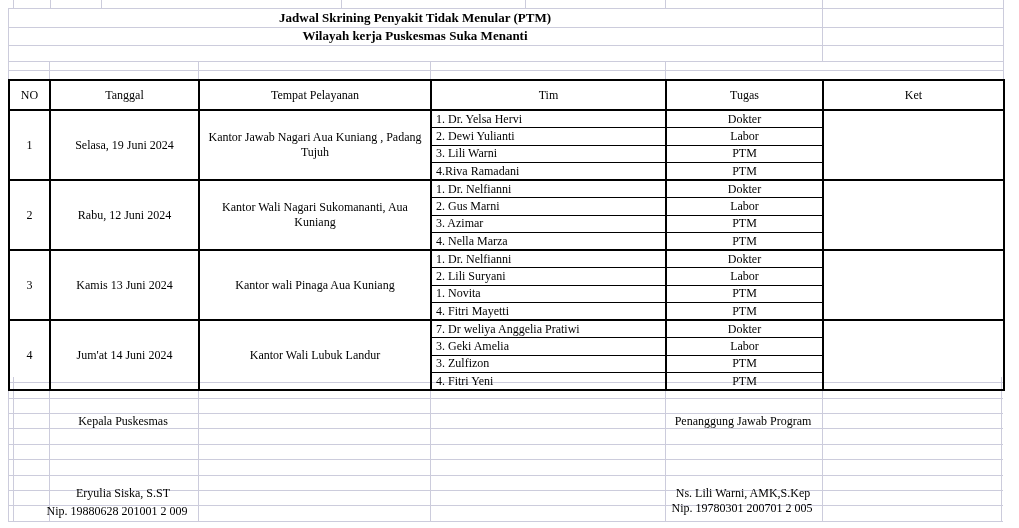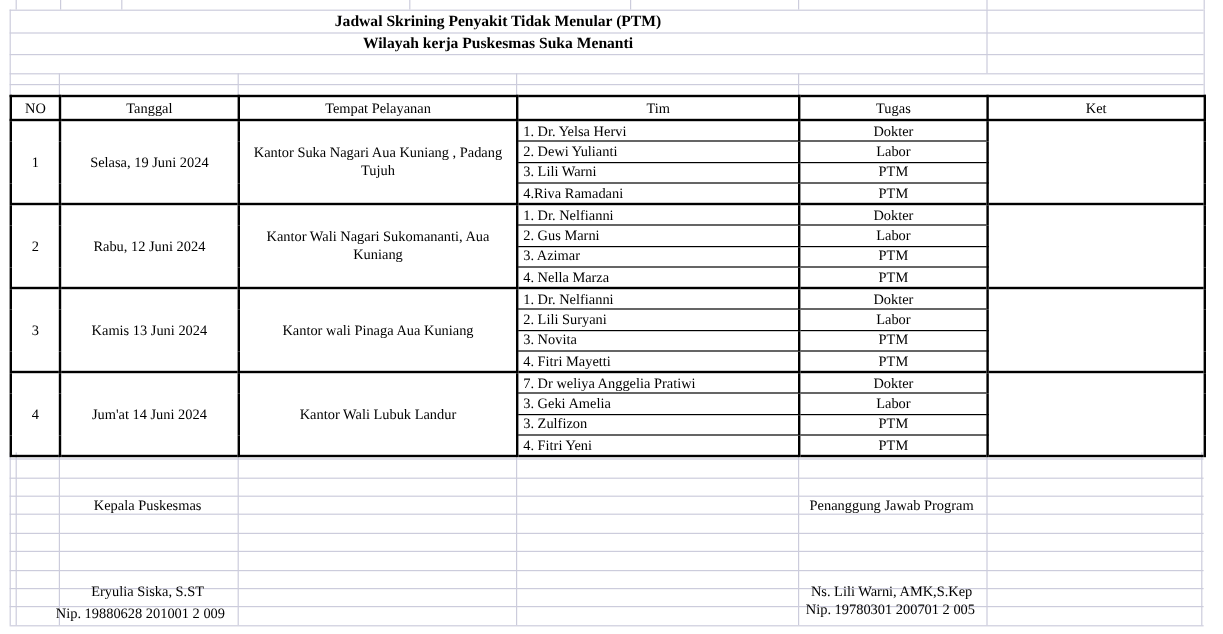--- a/index.html
+++ b/index.html
@@ -34,21 +34,21 @@
   }
   .main th,.main td{
     border:1px solid #000;
     border-left-width:2px;border-right-width:2px;
     padding:0 2px;
     text-align:center;vertical-align:middle;
     font-weight:normal;
     overflow:hidden;
   }
   .main tr{height:17.5px;}
-  .main tr.hdr{height:20px;}
+  .main tr.hdr{height:30px;}
   .main th{border-top-width:2px;border-bottom-width:2px;}
   .main tr.gs td{border-top-width:2px;}
   .main td.c-tim{text-align:left;padding-left:4px;}
   .main td.c-tmp{line-height:1.25;}
 
   
   .sig{
     position:absolute;transform:translateX(-50%);
     font-size:12px;line-height:15px;white-space:nowrap;
   }
@@ -117,21 +117,21 @@
         <th>Tanggal</th>
         <th>Tempat Pelayanan</th>
         <th>Tim</th>
         <th>Tugas</th>
         <th>Ket</th>
       </tr>
 
       <tr class="gs">
         <td class="c-no" rowspan="4">1</td>
         <td class="c-tgl" rowspan="4">Selasa, 19 Juni 2024</td>
-        <td class="c-tmp" rowspan="4">Kantor Suka Nagari Aua Kuniang , Padang Tujuh</td>
+        <td class="c-tmp" rowspan="4">Kantor Jawab Nagari Aua Kuniang , Padang Tujuh</td>
         <td class="c-tim">1. Dr. Yelsa Hervi</td>
         <td class="c-tgs">Dokter</td>
         <td class="c-ket" rowspan="4"></td>
       </tr>
       <tr>
         <td class="c-tim">2. Dewi Yulianti</td>
         <td class="c-tgs">Labor</td>
       </tr>
       <tr>
         <td class="c-tim">3. Lili Warni</td>
@@ -169,21 +169,21 @@
         <td class="c-tmp" rowspan="4">Kantor wali Pinaga Aua Kuniang</td>
         <td class="c-tim">1. Dr. Nelfianni</td>
         <td class="c-tgs">Dokter</td>
         <td class="c-ket" rowspan="4"></td>
       </tr>
       <tr>
         <td class="c-tim">2. Lili Suryani</td>
         <td class="c-tgs">Labor</td>
       </tr>
       <tr>
-        <td class="c-tim">3. Novita</td>
+        <td class="c-tim">1. Novita</td>
         <td class="c-tgs">PTM</td>
       </tr>
       <tr>
         <td class="c-tim">4. Fitri Mayetti</td>
         <td class="c-tgs">PTM</td>
       </tr>
 
       <tr class="gs">
         <td class="c-no" rowspan="4">4</td>
         <td class="c-tgl" rowspan="4">Jum'at 14 Juni 2024</td>

